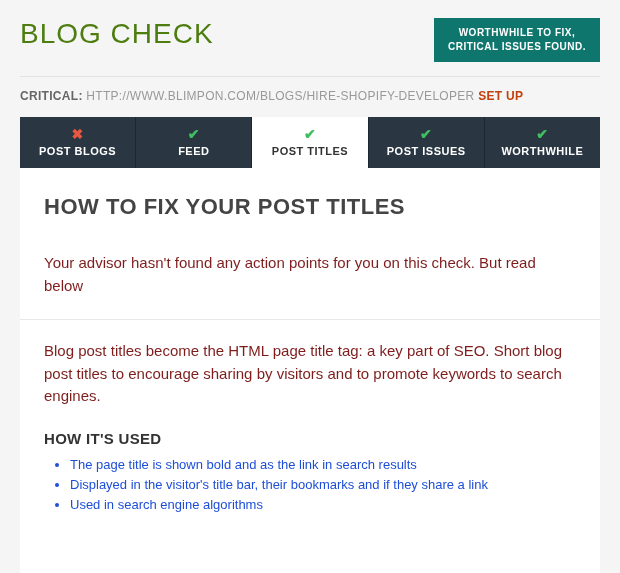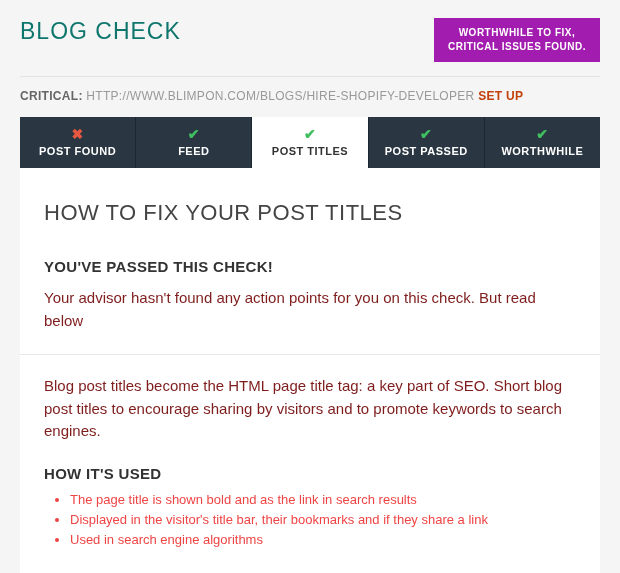--- a/index.html
+++ b/index.html
@@ -11,27 +11,27 @@
       overflow: hidden;
       color: #444;
     }
     .header {
       display: flex;
       justify-content: space-between;
       align-items: flex-start;
       padding: 18px 20px 14px 20px;
     }
     .brand {
-      font-size: 23px;
+      font-size: 28px;
       font-weight: 400;
       letter-spacing: 1px;
-      color: #0f766e;
+      color: #4d7c0f;
     }
     .status-badge {
-      background: #a21caf;
+      background: #0f766e;
       color: #fff;
       font-size: 10px;
       font-weight: 700;
       letter-spacing: 0.5px;
       text-align: center;
       padding: 8px 14px;
       line-height: 1.4;
     }
     .divider {
       border: none;
@@ -87,25 +87,24 @@
     .check-fail { color: #e8573f; }
     .content {
       background: #fff;
       margin: 0 20px;
       padding: 26px 24px 0 24px;
       height: 420px;
       overflow: hidden;
     }
     .content h1 {
       font-size: 22px;
-      font-weight: 400;
+      font-weight: 700;
       letter-spacing: 0.5px;
       color: #444;
       margin-bottom: 32px;
-      margin-top: 6px;
     }
     .content h2 {
       font-size: 15px;
       font-weight: 700;
       letter-spacing: 0.3px;
       color: #333;
       margin-bottom: 12px;
     }
     .content h3 {
       font-size: 15px;
@@ -121,21 +120,21 @@
       margin-bottom: 22px;
     }
     .section-divider {
       border: none;
       border-top: 1px solid #e8e8e8;
       margin: 0 -24px 20px -24px;
     }
     .content ul {
       padding-left: 26px;
       font-size: 13px;
-      color: #ef4444;
+      color: #1d4ed8;
       line-height: 1.55;
     }
   </style>
 </head>
 <body>
 
 <div class="header">
   <div class="brand">BLOG CHECK</div>
   <div class="status-badge">
     <div>WORTHWHILE TO FIX,</div>
@@ -147,44 +146,43 @@
 
 <div class="checking-row">
   <span class="checking-label">CRITICAL:</span>
   <span class="checking-url">HTTP://WWW.BLIMPON.COM/BLOGS/HIRE-SHOPIFY-DEVELOPER</span>
   <span class="setup-link">SET UP</span>
 </div>
 
 <div class="tabs">
   <div class="tab">
     <span class="icon check-fail">✖</span>
-    <span>POST FOUND</span>
+    <span>POST BLOGS</span>
   </div>
   <div class="tab">
     <span class="icon check-ok">✔</span>
     <span>FEED</span>
   </div>
   <div class="tab active">
     <span class="icon check-ok">✔</span>
     <span>POST TITLES</span>
   </div>
   <div class="tab">
     <span class="icon check-ok">✔</span>
-    <span>POST PASSED</span>
+    <span>POST ISSUES</span>
   </div>
   <div class="tab">
     <span class="icon check-ok">✔</span>
     <span>WORTHWHILE</span>
   </div>
 </div>
 
 <div class="content">
   <h1>HOW TO FIX YOUR POST TITLES</h1>
 
-  <h2>YOU'VE PASSED THIS CHECK!</h2>
   <p>Your advisor hasn't found any action points for you on this check. But read below</p>
 
   <hr class="section-divider">
 
   <p>Blog post titles become the HTML page title tag: a key part of SEO. Short blog post titles to encourage sharing by visitors and to promote keywords to search engines.</p>
 
   <h3>HOW IT'S USED</h3>
   <ul>
     <li>The page title is shown bold and as the link in search results</li>
     <li>Displayed in the visitor's title bar, their bookmarks and if they share a link</li>

